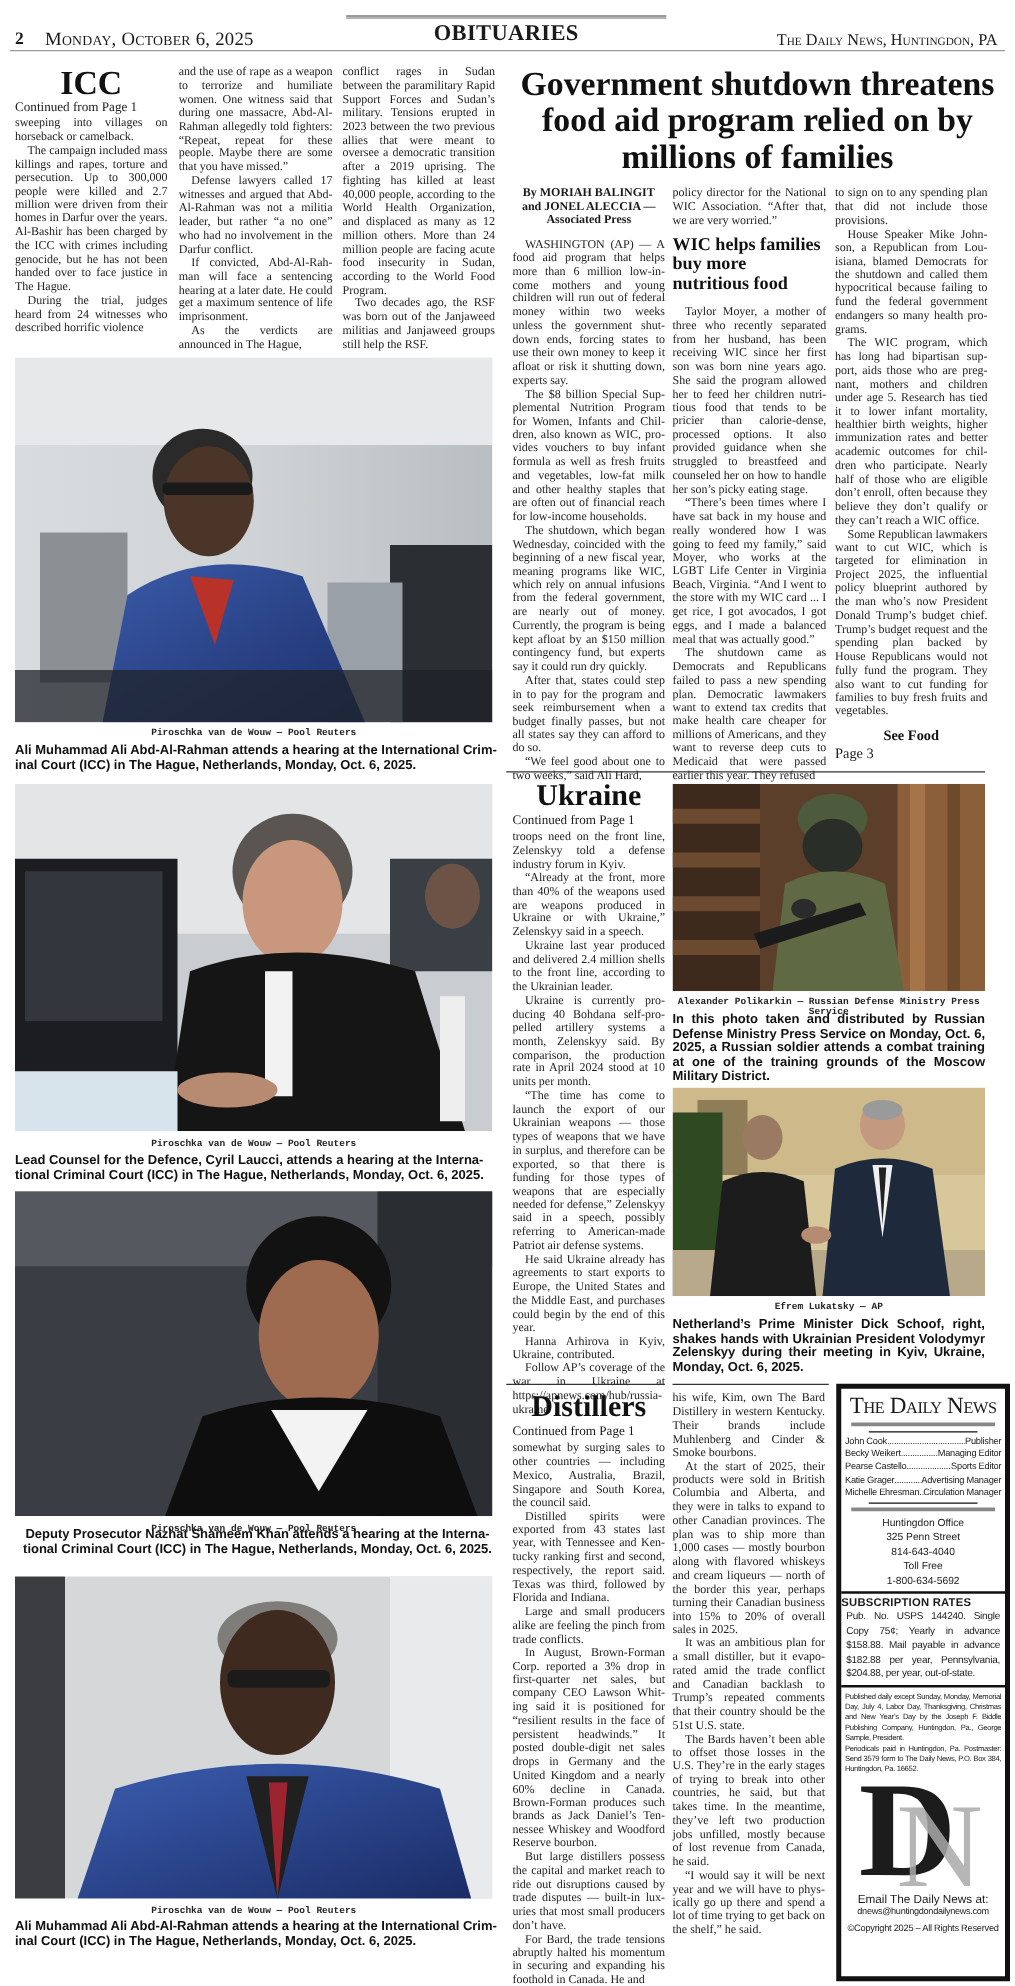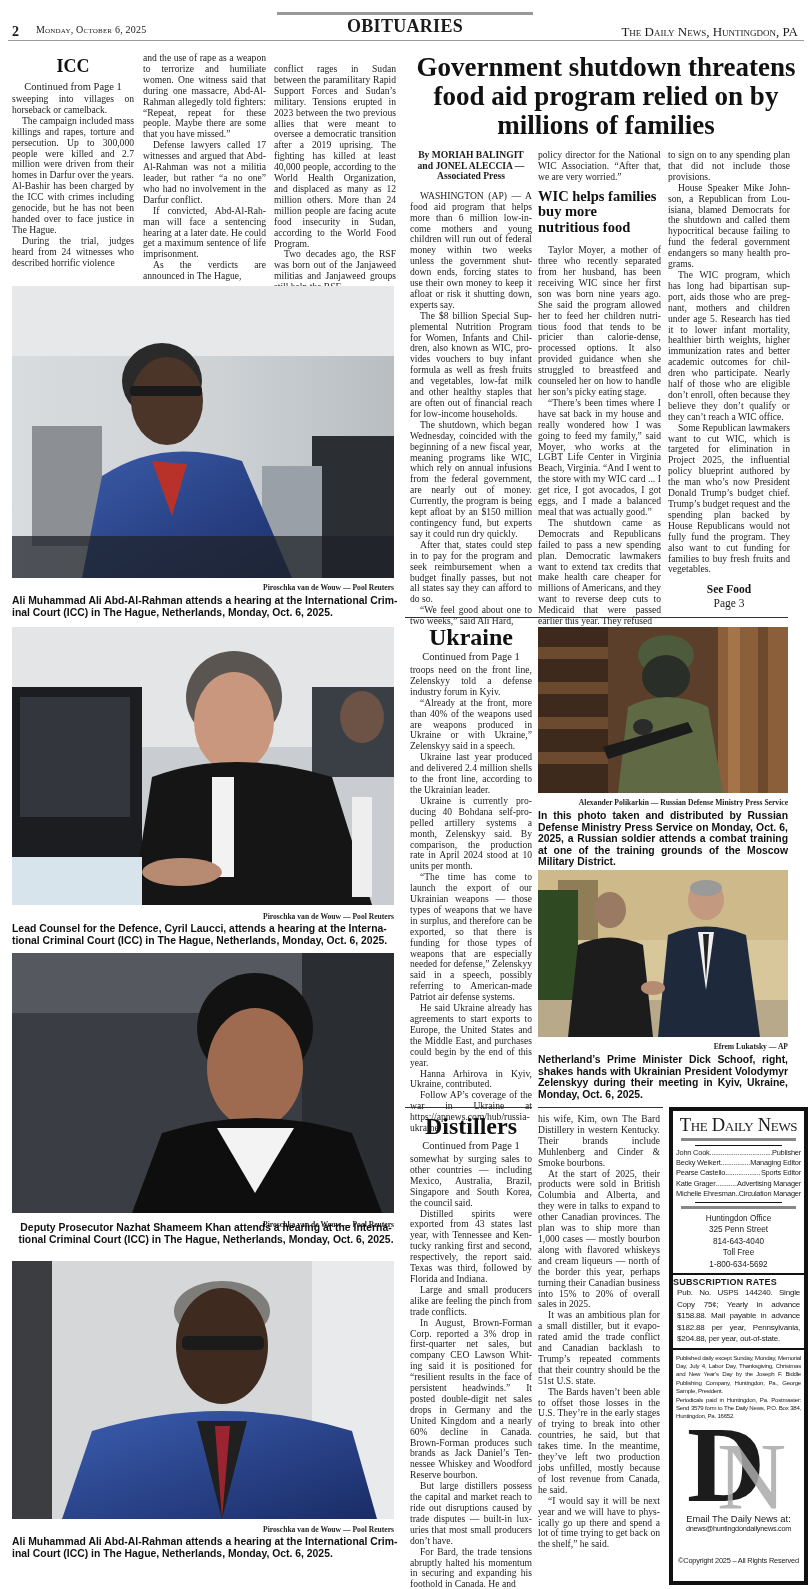--- a/index.html
+++ b/index.html
@@ -7,29 +7,29 @@
   body { position: relative; font-family: "Liberation Serif", serif; color: #1a1a1a; }
   .abs { position: absolute; }
   .body-text { font-family: "Liberation Serif", serif; font-size: 9.6px; line-height: 10.9px; text-align: justify; hyphens: manual; color: #222; }
   .body-text p { text-indent: 10px; }
   .body-text p.noindent { text-indent: 0; }
 
   
   .hdr-rule-top { left: 277px; top: 12px; width: 256px; height: 3px; border-top: 2px solid #999; border-bottom: 1px solid #999; }
   .hdr-rule-bottom { left: 8px; top: 40px; width: 796px; height: 1px; background: #999; }
   .page-num { left: 12px; top: 24px; font-size: 14px; font-weight: bold; }
-  .hdr-date { left: 36px; top: 24px; font-size: 10px; font-variant: small-caps; letter-spacing: 0.2px; }
+  .hdr-date { left: 36px; top: 24px; font-size: 15px; font-variant: small-caps; letter-spacing: 0.2px; }
   .section-title { left: 277px; top: 16px; width: 256px; text-align: center; font-size: 18px; font-weight: bold; letter-spacing: 0.3px; }
   .masthead-right { right: 14px; top: 24px; font-size: 13px; font-variant: small-caps; }
 
   .kicker { font-family: "Liberation Serif", serif; font-weight: bold; text-align: center; color: #111; }
-  .cont { font-size: 10.5px; text-align: center; }
+  .cont { font-size: 10.5px; }
 
   .photo { overflow: hidden; }
-  .credit { font-family: Liberation Serif, serif; font-size: 7.6px; font-weight: bold; text-align: right; color: #222; }
+  .credit { font-family: Liberation Mono, monospace; font-size: 7.6px; font-weight: bold; text-align: center; color: #222; }
   .caption { font-family: "Liberation Sans", sans-serif; font-size: 10.4px; font-weight: bold; line-height: 11.6px; color: #111; }
   .caption.j { text-align: justify; }
 
   .hr { height: 1px; background: #333; }
 
   .headline { font-family: "Liberation Serif", serif; font-weight: bold; font-size: 27px; line-height: 29px; text-align: center; color: #111; }
   .byline { font-size: 9.6px; font-weight: bold; text-align: center; line-height: 10.6px; }
   .subhead { font-family: "Liberation Serif", serif; font-weight: bold; font-size: 14.5px; line-height: 15.5px; color: #111; }
 
   
@@ -43,51 +43,51 @@
   .ib-office { text-align: center; font-size: 8.2px; line-height: 11.4px; }
   .ib-sep { height: 2px; background: #111; margin: 3px 0 2px 0; }
   .ib-subhead { text-align: left; font-weight: bold; font-size: 9px; letter-spacing: 0.2px; margin-top: 1px; }
   .ib-rates { font-size: 8px; line-height: 11.6px; padding: 0 4px; text-align: justify; letter-spacing: -0.2px; }
   .ib-small { font-size: 6.1px; line-height: 8.4px; padding: 2px 3px; text-align: justify; letter-spacing: -0.25px; }
   .ib-logo { position: relative; height: 88px; margin-top: 2px; }
   .logo-d { position: absolute; left: 14px; top: -14px; font-family: "Liberation Serif", serif; font-size: 108px; font-weight: bold; color: #1c1c1c; line-height: 1; }
   .logo-n { position: absolute; left: 44px; top: 4px; font-family: "Liberation Serif", serif; font-size: 96px; color: #aaa; line-height: 1; opacity: 0.85; }
   .ib-email-label { text-align: center; font-size: 9.4px; position: relative; z-index: 2; }
   .ib-email { text-align: center; font-size: 7.3px; letter-spacing: -0.25px; position: relative; z-index: 2; }
-  .ib-copy { text-align: center; font-size: 7.4px; margin-top: 23px; letter-spacing: -0.2px; }
+  .ib-copy { text-align: center; font-size: 7.4px; margin-top: 5px; letter-spacing: -0.2px; }
 
   svg { display: block; }
 </style>
 </head>
 <body>
 
 <div class="abs hdr-rule-top"></div>
 <div class="abs page-num">2</div>
 <div class="abs hdr-date">Monday, October 6, 2025</div>
 <div class="abs section-title">OBITUARIES</div>
 <div class="abs masthead-right">The Daily News, Huntingdon, PA</div>
 <div class="abs hdr-rule-bottom"></div>
 
 <div class="abs" style="left:12px; top:52px; width:383px; height:232px;">
   <div class="abs" style="left:0; top:0; width:122px;">
-    <div class="kicker" style="font-size:18px; line-height:28px;">ICC</div>
+    <div class="kicker" style="font-size:27px; line-height:28px;">ICC</div>
     <div class="cont" style="margin:1px 0 2px 0;">Continued from Page 1</div>
     <div class="body-text">
       <p class="noindent">sweeping into villages on horseback or camelback.</p>
       <p>The campaign included mass killings and rapes, tor­ture and persecution. Up to 300,000 people were killed and 2.7 million were driven from their homes in Darfur over the years. Al-Bashir has been charged by the ICC with crimes including genocide, but he has not been handed over to face justice in The Hague.</p>
       <p>During the trial, judges heard from 24 witnesses who described horrific violence</p>
     </div>
   </div>
   <div class="abs body-text" style="left:131px; top:1px; width:123px;">
     <p class="noindent">and the use of rape as a weap­on to terrorize and humiliate women. One witness said that during one massacre, Abd-Al-Rahman allegedly told fighters: “Repeat, repeat for these people. Maybe there are some that you have missed.”</p>
     <p>Defense lawyers called 17 witnesses and argued that Abd-Al-Rahman was not a militia leader, but rather “a no one” who had no involvement in the Darfur conflict.</p>
     <p>If convicted, Abd-Al-Rah­man will face a sentencing hearing at a later date. He could get a maximum sen­tence of life imprisonment.</p>
     <p>As the verdicts are announced in The Hague,</p>
   </div>
-  <div class="abs body-text" style="left:262px; top:1px; width:122px;margin-top:11px;">
+  <div class="abs body-text" style="left:262px; top:1px; width:122px;">
     <p class="noindent">conflict rages in Sudan between the paramilitary Rapid Support Forces and Sudan’s military. Tensions erupted in 2023 between the two previous allies that were meant to oversee a demo­cratic transition after a 2019 uprising. The fighting has killed at least 40,000 people, according to the World Health Organization, and displaced as many as 12 million others. More than 24 million people are facing acute food insecu­rity in Sudan, according to the World Food Program.</p>
     <p>Two decades ago, the RSF was born out of the Janjaweed militias and Janjaweed groups still help the RSF.</p>
   </div>
 </div>
 
 <div class="abs photo" style="left:12px; top:286px; width:382px; height:292px;">
   <svg width="382" height="292" viewBox="0 0 382 292">
     <defs>
       <linearGradient id="g1bg" x1="0" y1="0" x2="1" y2="0">
         <stop offset="0" stop-color="#d9dcde"></stop>

